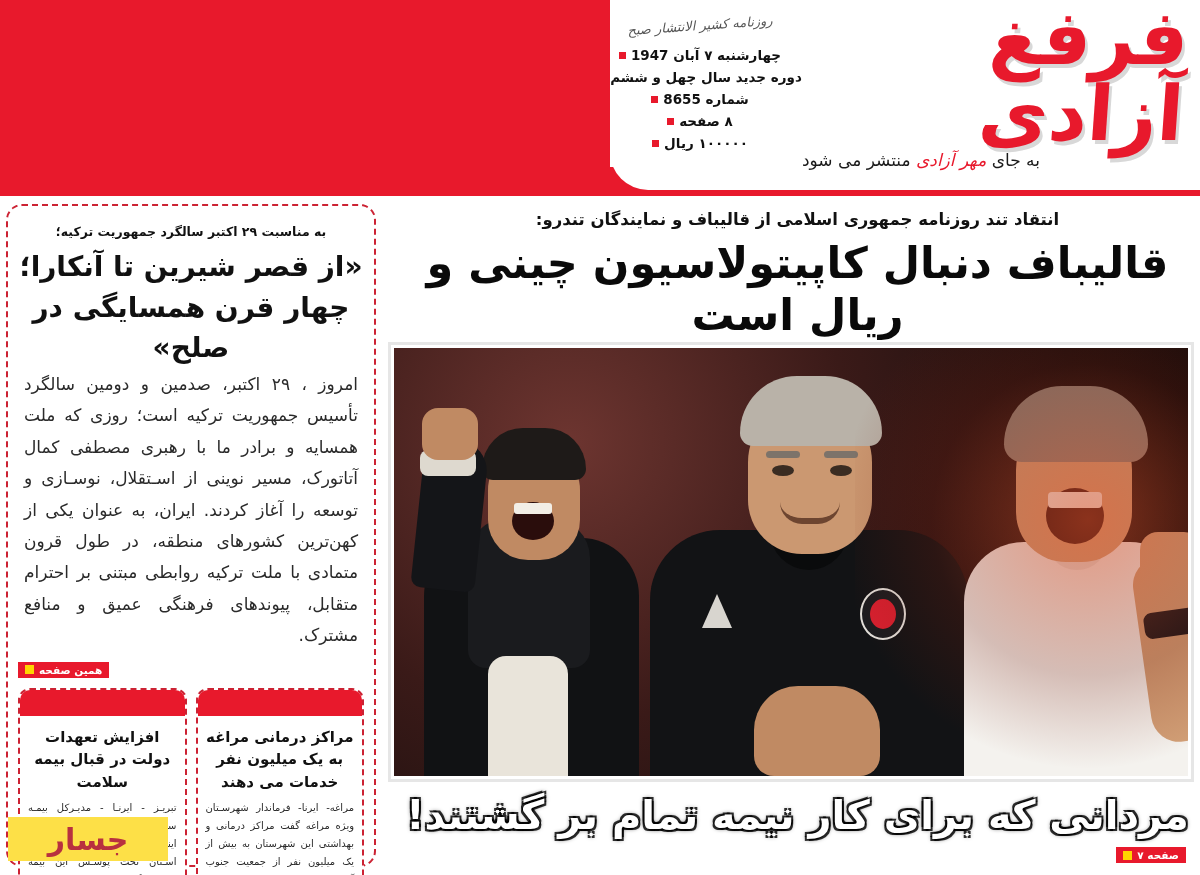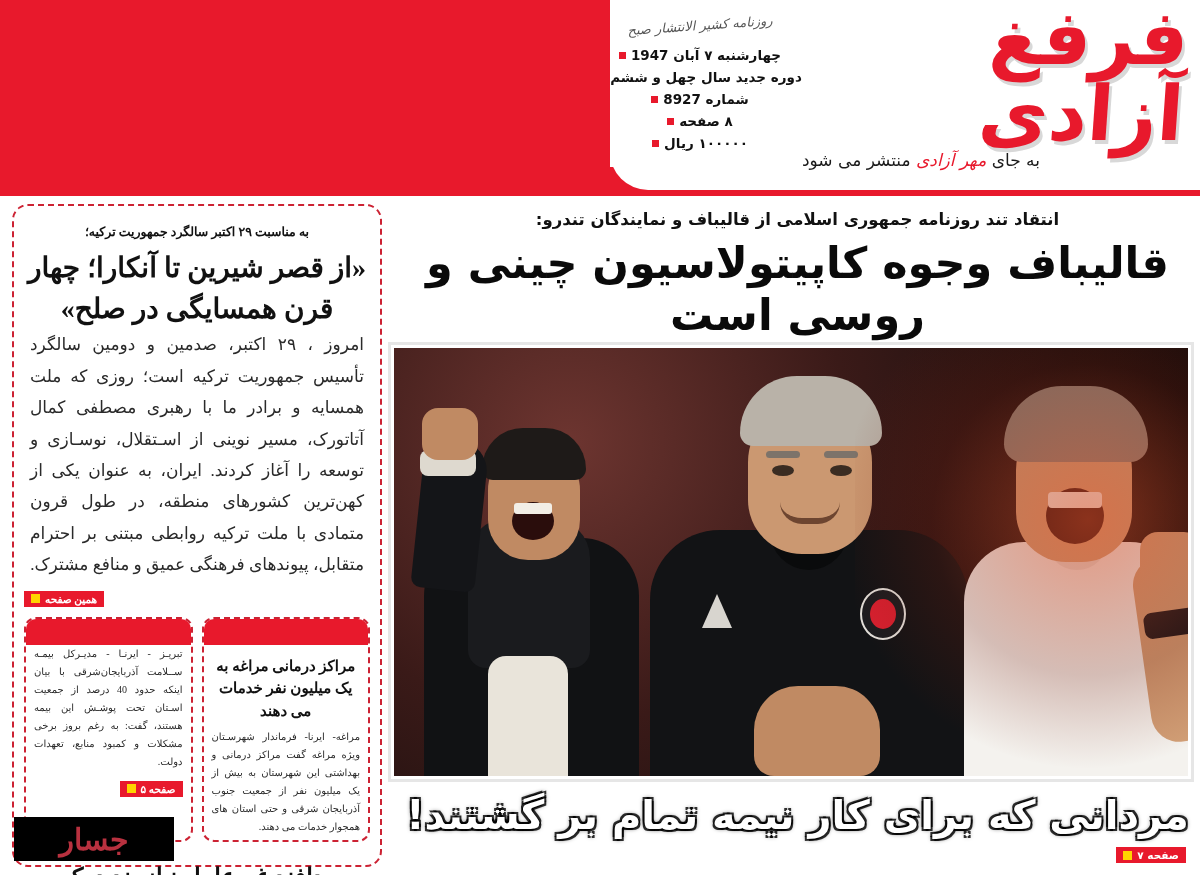--- a/index.html
+++ b/index.html
@@ -101,22 +101,22 @@
   .portrait .body { position:absolute; left:8%; bottom:0; width:84%; height:40%;
     background:#9aa3ab; border-radius:30% 30% 0 0; }
   .portrait .shirt { position:absolute; left:38%; bottom:0; width:24%; height:26%;
     background:#2c3d55; border-radius:40% 40% 0 0; }
 
   
   .content { position:relative; width:1200px; height:679px; background:#fff; }
 
   
   .left-col {
-    position:absolute; left:12px; top:8px; width:370px; height:663px;
-    border:2px dashed #cc2233; border-radius:16px; padding:12px 10px 8px;font-family:Liberation Serif, serif;
+    position:absolute; left:6px; top:8px; width:370px; height:663px;
+    border:2px dashed #cc2233; border-radius:16px; padding:12px 10px 8px;
   }
   .kicker { text-align:center; font-size:12.5px; font-weight:bold; color:#111; margin:6px 0 8px; }
   .lead-head {
     text-align:center; font-size:28px; font-weight:bold; color:#111;
     line-height:1.45; margin-bottom:0;
   }
   .lead-body {
     font-size:17px; line-height:1.85; color:#2a2a2a; text-align:justify;
     padding:0 6px;
   }
@@ -143,21 +143,21 @@
     padding:0 8px 4px;
   }
   .nbox-badge { padding:4px 8px 6px; }
 
   .bottom-head {
     text-align:center; font-size:24px; font-weight:bold; color:#111;
     line-height:1.45; margin:18px 0 10px;
   }
   .watermark {
     position:absolute; left:0; bottom:4px; width:160px; height:44px;
-    background:#000000; color:#b8313f; font-size:30px; font-weight:bold;
+    background:#fde047; color:#b8313f; font-size:30px; font-weight:bold;
     display:flex; align-items:center; justify-content:center; letter-spacing:1px;
   }
 
   
   .main-col { position:absolute; right:6px; top:8px; width:793px; height:663px; }
   .main-kicker {
     text-align:center; font-size:16.5px; font-weight:bold; color:#111; padding:6px 4px 8px;
   }
   .main-head {
     text-align:center; font-size:43px; font-weight:bold; color:#0a0a0a;
@@ -314,21 +314,21 @@
         <div class="info-script">روزنامه کشیر الانتشار صبح</div>
         <div class="info-line">
           <span>چهارشنبه ۷ آبان 1947</span>
           <span class="bullet"></span>
         </div>
         <div class="info-line">
           <span>دوره جدید سال چهل و ششم</span>
           <span class="bullet"></span>
         </div>
         <div class="info-line">
-          <span>شماره 8927</span>
+          <span>شماره 8655</span>
           <span class="bullet"></span>
         </div>
         <div class="info-line">
           <span>۸ صفحه</span>
           <span class="bullet"></span>
         </div>
         <div class="info-line">
           <span>۱۰۰۰۰۰ ریال</span>
           <span class="bullet"></span>
         </div>
@@ -362,39 +362,40 @@
       <div class="two-box">
 
         <div class="nbox">
           <div class="nbox-top"></div>
           <div class="nbox-head">مراکز درمانی مراغه به یک میلیون نفر خدمات می دهند</div>
           <div class="nbox-body">مراغه- ایرنا- فرماندار شهرسـتان ویژه مراغه گفت مراکز درمانی و بهداشتی این شهرستان به بیش از یک میلیون نفر از جمعیت جنوب آذربایجان شرقی و حتی استان های همجوار خدمات می دهند.</div>
         </div>
 
         <div class="nbox">
           <div class="nbox-top"></div>
+          <div class="nbox-head">افزایش تعهدات دولت در قبال بیمه سلامت</div>
           <div class="nbox-body">تبریـز - ایرنـا - مدیـرکل بیمـه ســلامت آذربایجان‌شرقی با بیان اینکه حدود 40 درصد از جمعیت اسـتان تحت پوشـش این بیمه هستند، گفت: به رغم بروز برخی مشکلات و کمبود منابع، تعهدات دولت.</div>
           <div class="nbox-badge">
             <span class="pbadge">
               <span>صفحه ۵</span>
               <span class="sq"></span>
             </span>
           </div>
         </div>
       </div>
 
       <div class="bottom-head">پدافند غیرعامل نیازمند درک مشترک و آموزش همگانی است</div>
 
       <div class="watermark">جسار</div>
     </div>
 
     <div class="main-col">
 
       <div class="main-kicker">انتقاد تند روزنامه جمهوری اسلامی از قالیباف و نمایندگان تندرو:</div>
-      <div class="main-head">قالیباف وجوه کاپیتولاسیون چینی و روسی است</div>
+      <div class="main-head">قالیباف دنبال کاپیتولاسیون چینی و ریال است</div>
 
       <div class="photo-frame">
         <div class="photo">
 
           <div class="coach c1">
             <div class="jacket"></div>
               <div class="scarf"></div>
               <div class="shirt"></div>
             <div class="head"></div>
               <div class="mouth"></div>

